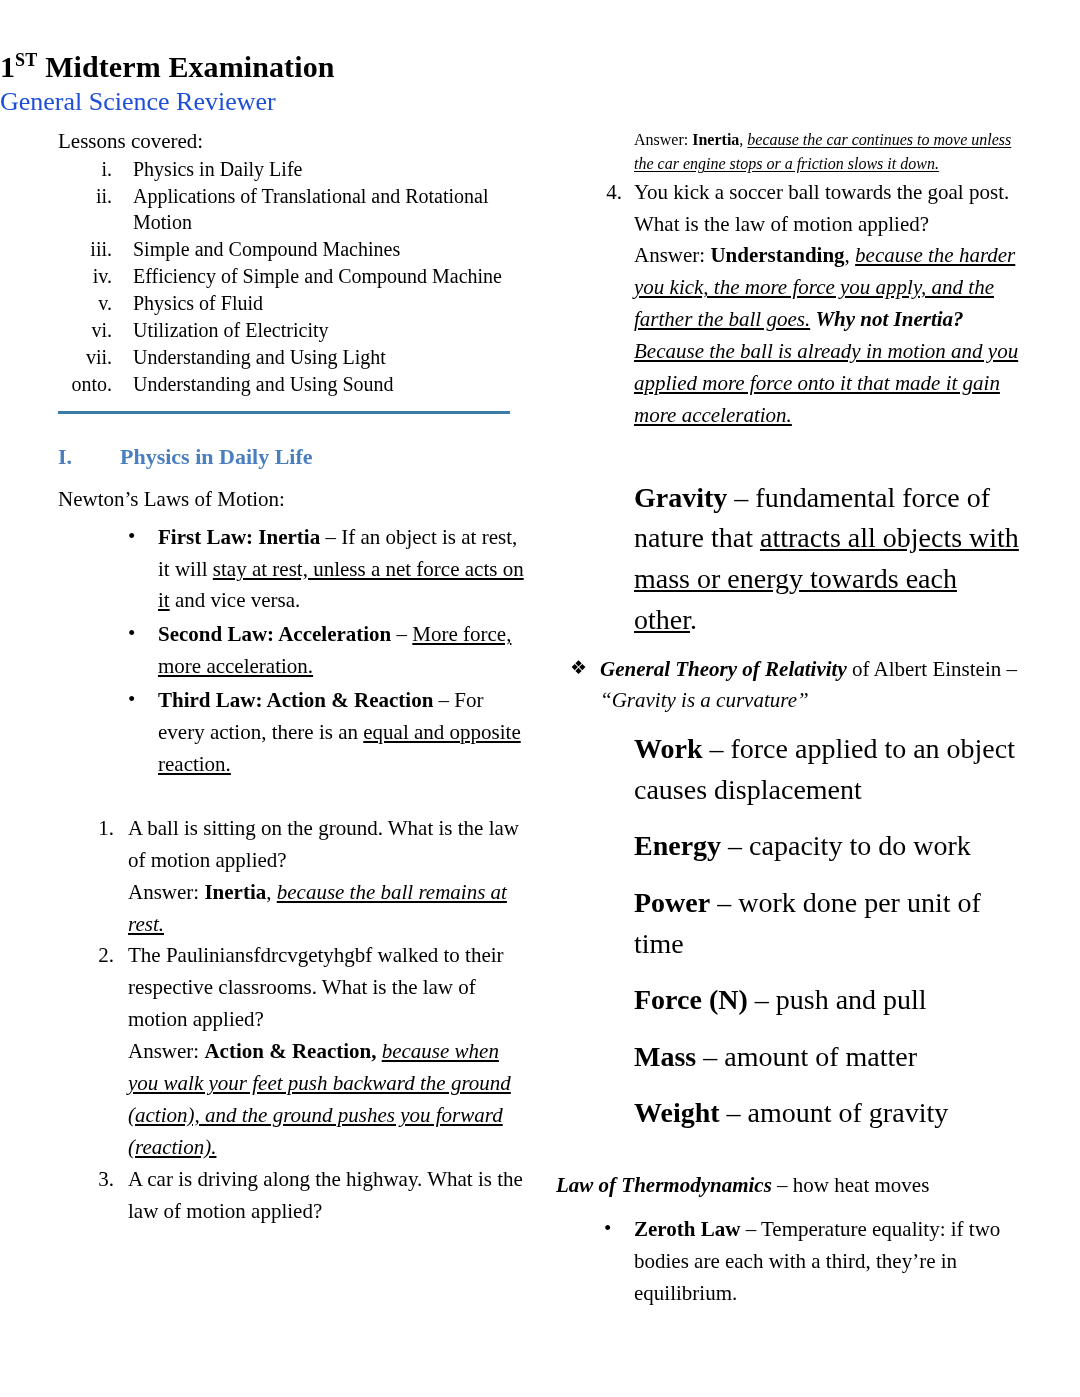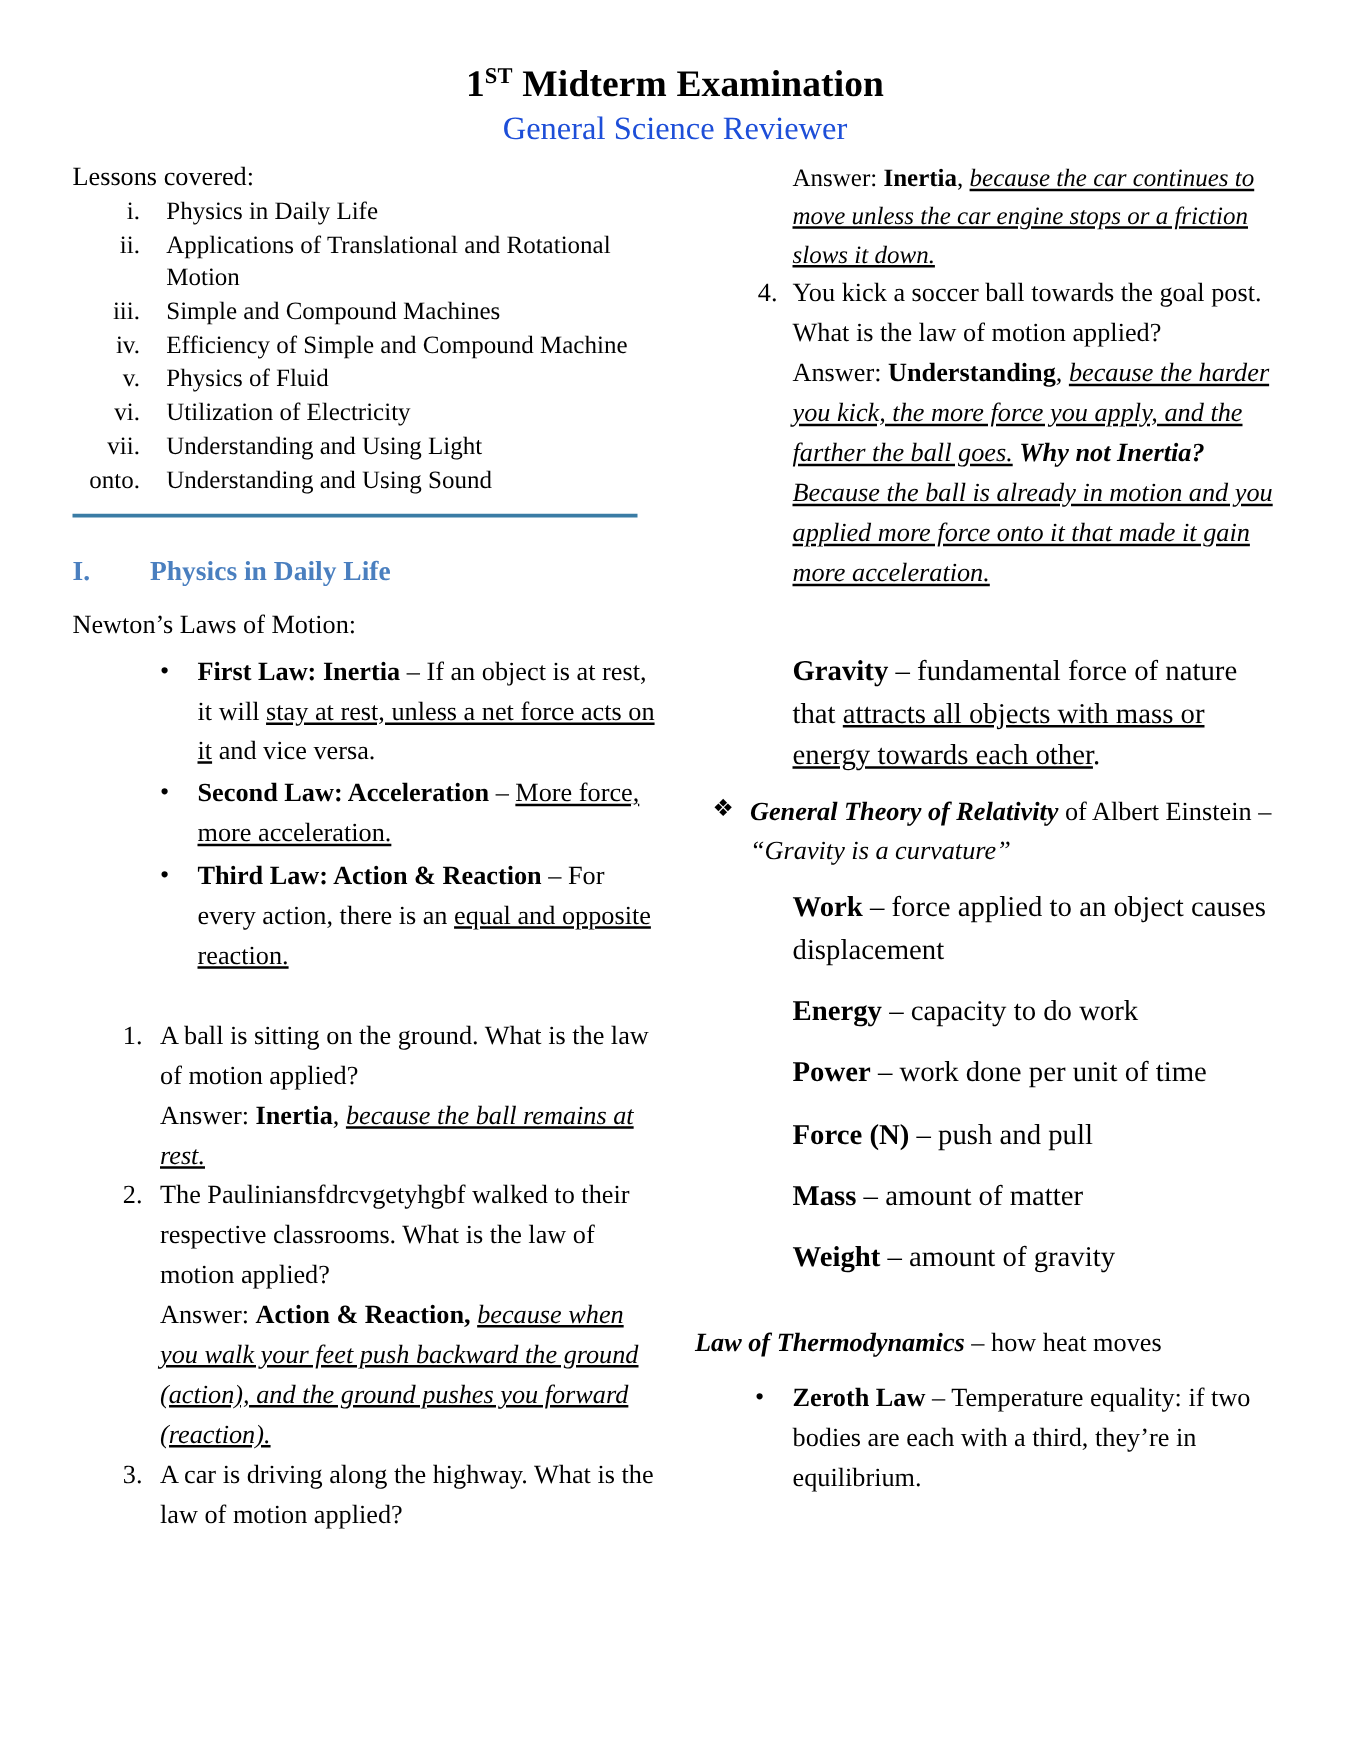--- a/index.html
+++ b/index.html
@@ -19,21 +19,21 @@
   .page {
     width: 1080px;
     height: 1397px;
     position: relative;
     box-sizing: border-box;
     padding: 0;
   }
 
   
   .title-block {
-    text-align: center;
+    text-align: left;
     padding-top: 50px;
   }
   .doc-title {
     font-size: 30px;
     font-weight: bold;
     line-height: 1.12;
     letter-spacing: 0.1px;
     color: #000000;
   }
   .doc-title sup {
@@ -158,21 +158,21 @@
   }
   .num-list > li .nm {
     position: absolute;
     left: 22px;
     width: 34px;
     text-align: right;
     font-size: 21px;
   }
 
   .cont-block {
-    font-size: 20px;
+    font-size: 16px;
     line-height: 1.52;
     padding-left: 70px;
   }
   .cont-block.pad-r { padding-left: 78px; }
 
   
   .rnum {
     position: relative;
     padding-left: 78px;
     font-size: 21px;
@@ -180,21 +180,21 @@
   }
   .rnum .nm {
     position: absolute;
     left: 32px;
     width: 34px;
     text-align: right;
   }
 
   
   .def {
-    font-size: 23px;
+    font-size: 28px;
     line-height: 1.45;
     padding-left: 78px;
     margin-top: 16px;
   }
   .defgrp .def:first-child { margin-top: 0; }
 
   
   .diamond-item {
     position: relative;
     padding-left: 44px;

